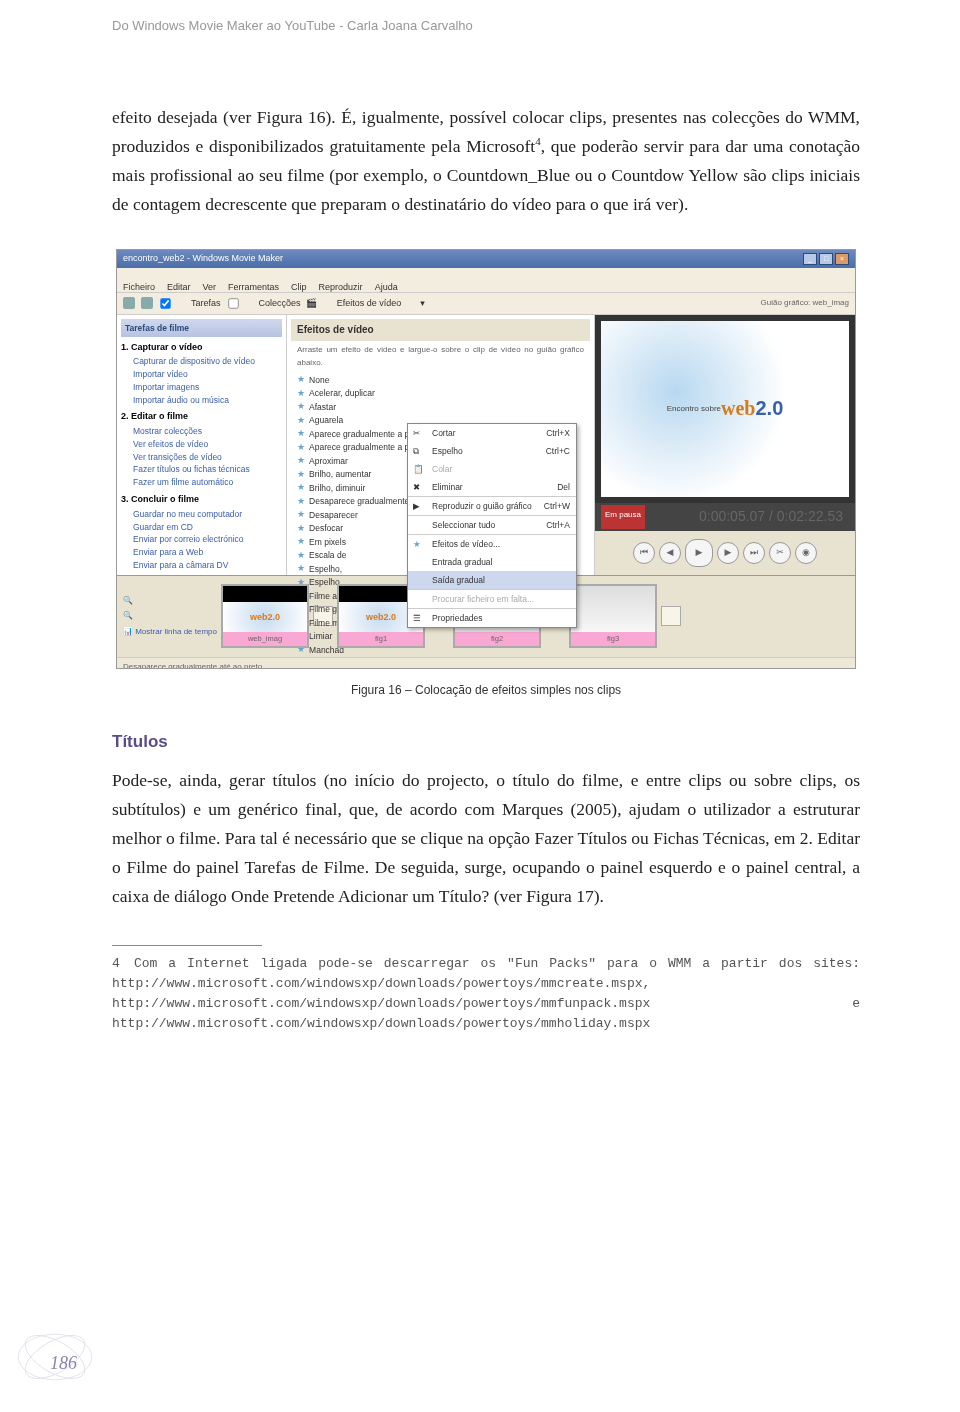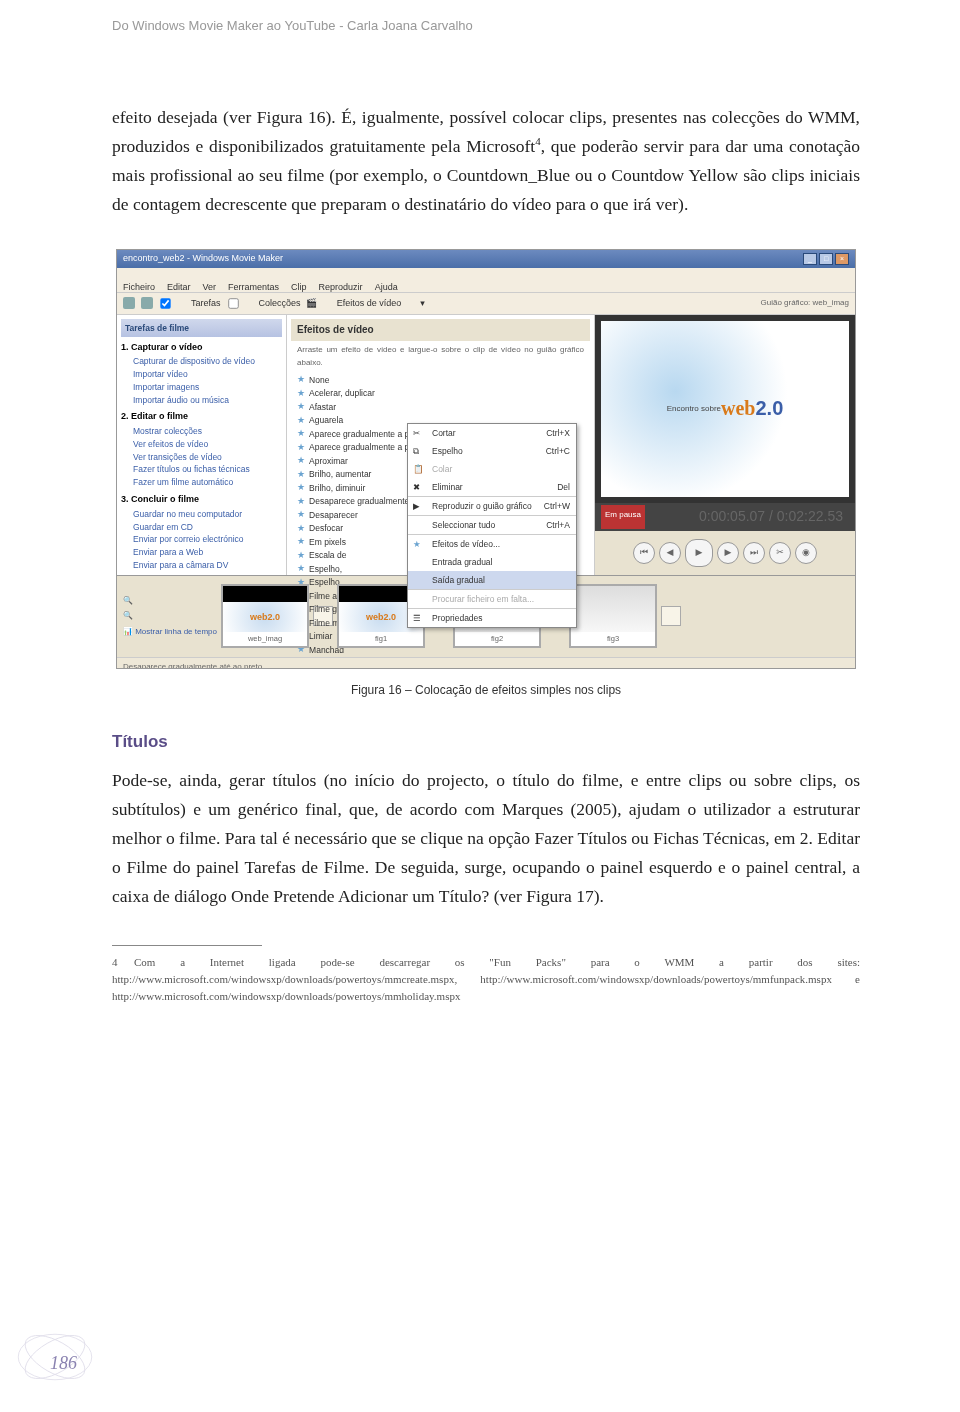--- a/index.html
+++ b/index.html
@@ -170,21 +170,21 @@
     width: 88px;
     height: 64px;
     border: 2px solid #aaa;
     background: #fff;
     position:relative;
     overflow:hidden;
   }
   .sb-clip.dark { background:#000; }
   .sb-clip .mini { position:absolute; bottom:14px; left:0; right:0; height:30px; background:radial-gradient(circle,#c8dcf0,#fff); display:flex; align-items:center; justify-content:center; }
   .sb-txt { font-size:9px; color:#d97a1a; font-weight:bold; }
-  .sb-label { position:absolute; bottom:0; left:0; right:0; font-size:7.5px; text-align:center; color:#666; background:#ffffff; padding:1px 0; }
+  .sb-label { position:absolute; bottom:0; left:0; right:0; font-size:7.5px; text-align:center; color:#666; background:#f9a8d4; padding:1px 0; }
   .trans-slot{ width:20px; height:20px; border:1px solid #aaa; background:#f8f4e8; align-self:center; }
   .statusbar { height:16px; background:#eee8d8; font-size:8px; color:#666; padding:2px 6px; border-top:1px solid #ccc; }
   .taskbar {
     height:24px;
     background: linear-gradient(#588f3a, #3a6a24);
     display:flex;
     align-items:center;
     color:#fff;
     font-size:9px;
     padding:0 4px;
@@ -208,25 +208,25 @@
     font-size: 17px;
     margin: 28px 0 10px 0;
   }
   .footnote-sep {
     border: none;
     border-top: 1px solid #888;
     width: 150px;
     margin: 34px 0 8px 0;
   }
   .footnote {
-    font-size: 11px;
+    font-size: 13px;
     color: #555;
     line-height: 1.55;
     text-align: justify;
-    font-family: Liberation Serif, serif;
+    font-family: Liberation Mono, monospace;
   }
   .footnote .fn-num { display:inline-block; width:22px; }
   .pagenum {
     position: absolute;
     left: 50px;
     bottom: 38px;
     color: #8a82b0;
     font-size: 18px;
     font-style: italic;
     font-family: Georgia, serif;

